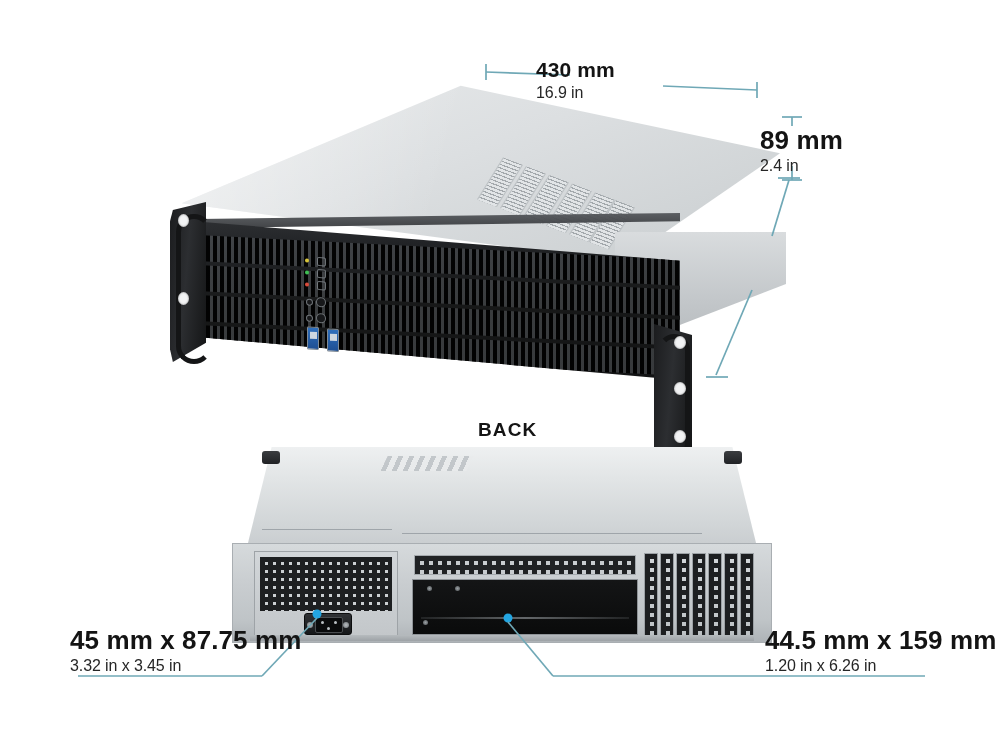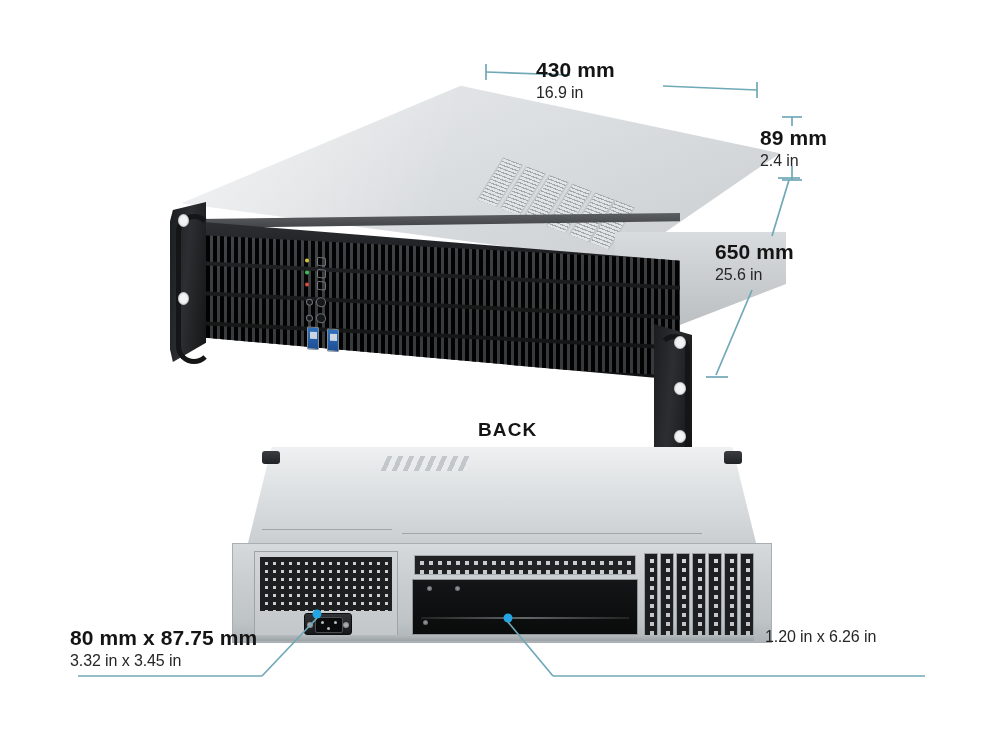--- a/index.html
+++ b/index.html
@@ -2,21 +2,21 @@
 <html><head>
 <meta charset="utf-8">
 <style>
   html,body{margin:0;padding:0;background:#fff;}
   body{width:1000px;height:748px;position:relative;overflow:hidden;
        font-family:"Liberation Sans",sans-serif;color:#1a1a1a;}
   .stage{position:absolute;inset:0;}
 
   
   .dim{position:absolute;text-align:left;white-space:nowrap;}
-  .dim .mm{font-size:21px;font-weight:bold;letter-spacing:.1px;line-height:1.12;color:#141414;}
+  .dim .mm{font-size:26px;font-weight:bold;letter-spacing:.1px;line-height:1.12;color:#141414;}
   .dim .in{font-size:16px;font-weight:normal;letter-spacing:-.1px;line-height:1.2;color:#262626;margin-top:1px;}
   .dim.big .mm{font-size:21px;}
   .backlbl{position:absolute;font-size:19px;font-weight:bold;letter-spacing:1.1px;color:#141414;}
 
   
   svg.lines{position:absolute;inset:0;width:1000px;height:748px;overflow:visible;pointer-events:none;}
   .ln{stroke:#6fa8b6;stroke-width:1.7;fill:none;}
   .tick{stroke:#6fa8b6;stroke-width:1.7;}
   .dot{fill:#23a6e2;}
 
@@ -283,29 +283,26 @@
   <div class="dim big" style="left:536px;top:58px;width:160px;">
     <div class="mm">430 mm</div>
     <div class="in">16.9 in</div>
   </div>
 
   <div class="dim" style="left:760px;top:126px;width:120px;">
     <div class="mm">89 mm</div>
     <div class="in">2.4 in</div>
   </div>
 
-  <div class="dim" style="left:715px;top:240px;width:120px;">
-    <div class="mm">650 mm</div>
-    <div class="in">25.6 in</div>
-  </div>
 
   <div class="backlbl" style="left:478px;top:419px;">BACK</div>
 
   <div class="dim" style="left:70px;top:626px;width:200px;">
-    <div class="mm">80 mm x 87.75 mm</div>
+    <div class="mm">45 mm x 87.75 mm</div>
     <div class="in">3.32 in x 3.45 in</div>
   </div>
 
   <div class="dim" style="left:765px;top:626px;width:200px;">
+    <div class="mm">44.5 mm x 159 mm</div>
     <div class="in">1.20 in x 6.26 in</div>
   </div>
 
 </div>
 
 </body></html>

